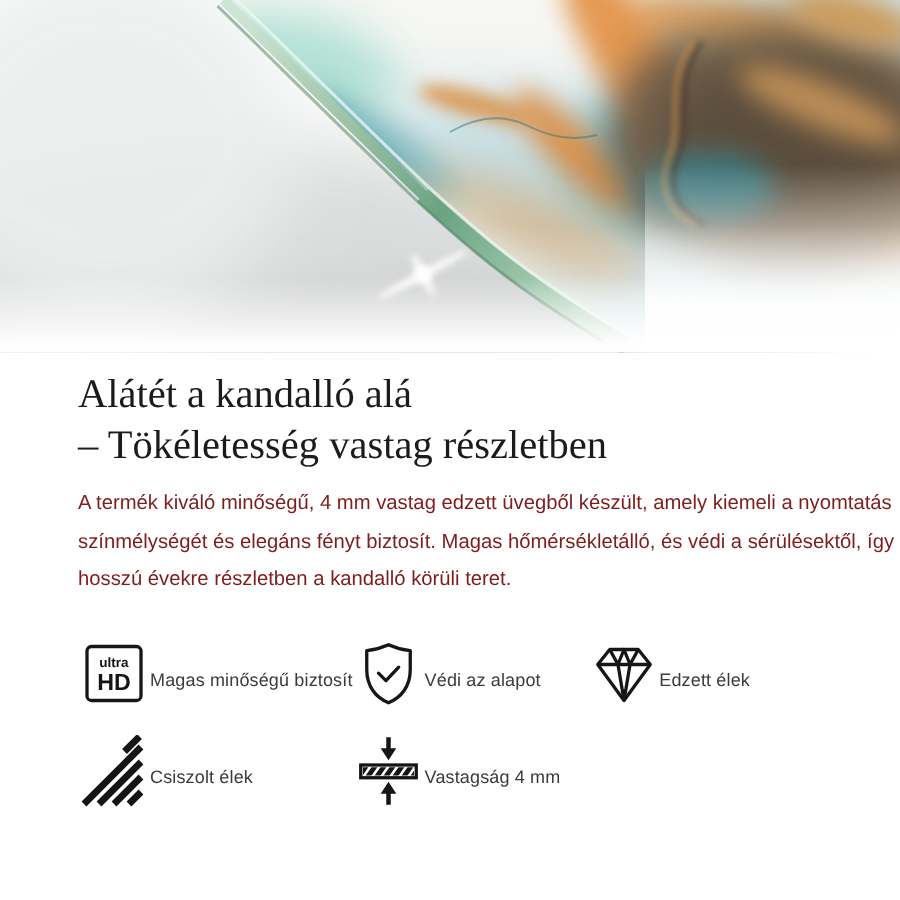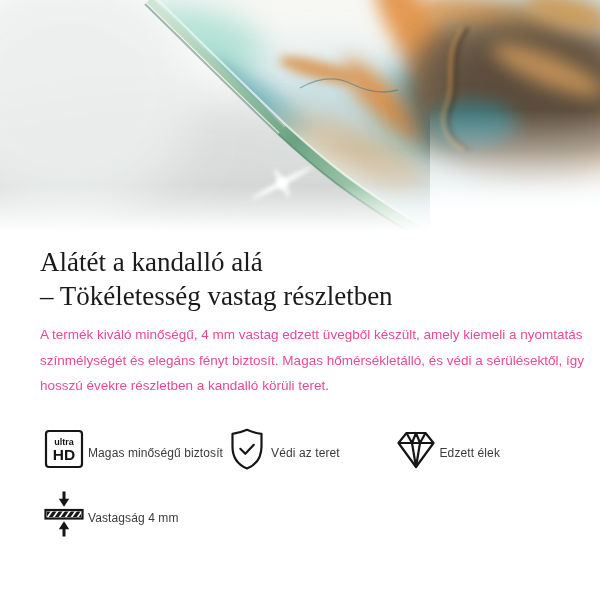--- a/index.html
+++ b/index.html
@@ -1,24 +1,24 @@
 <!DOCTYPE html>
 <html><head>
 <meta charset="utf-8">
 <style>
   html,body{margin:0;padding:0;background:#fff;}
   body{width:600px;height:600px;overflow:hidden;font-family:"Liberation Sans",sans-serif;}
   .page{width:600px;height:600px;background:#fff;position:relative;}
   .hero{width:600px;height:235px;overflow:hidden;position:relative;}
   .hero svg{display:block;}
-  .content{padding:0 40px;}
+  .content{padding:0 52px;}
   .title{margin:10px 0 0;font-family:"Liberation Serif","DejaVu Serif",serif;
          font-weight:400;font-size:27px;line-height:34px;color:#1b1b1d;letter-spacing:0;}
   .title span{display:block;white-space:nowrap;}
-  .desc{margin-top:9px;font-size:13.5px;line-height:25.5px;color:#ec4899;}
+  .desc{margin-top:9px;font-size:13.5px;line-height:25.5px;color:#7f1d1d;}
   .desc div{white-space:nowrap;}
   .features{margin-top:25px;display:grid;grid-template-columns:repeat(3,1fr);row-gap:15px;}
   .feature{display:flex;flex-direction:row;align-items:center;}
   .icon-wrap{height:50px;display:flex;align-items:center;justify-content:center;}
   .feature-label{margin-top:8px;font-size:12px;color:#3b3b3b;letter-spacing:.1px;white-space:nowrap;}
   .ic{stroke:#161616;fill:none;stroke-width:2.2;}
 </style>
 </head>
 <body>
 
@@ -151,36 +151,50 @@
         <div class="feature-label">Magas minőségű biztosít</div>
       </div>
 
       <div class="feature">
         <div class="icon-wrap">
           <svg width="48" height="48" viewBox="0 0 48 48">
             <path class="ic" stroke-width="2.4" stroke-linejoin="round" d="M 24,4.8 C 28.5,6.8 33.5,8.2 38.5,8.8 L 38.5,21.5 C 38.5,32.5 32.5,40 24,43.5 C 15.5,40 9.5,32.5 9.5,21.5 L 9.5,8.8 C 14.5,8.2 19.5,6.8 24,4.8 Z"></path>
             <path class="ic" stroke-width="2.4" stroke-linecap="round" stroke-linejoin="round" d="M 17.3,23.8 L 22.3,28.8 L 30.8,19.8"></path>
           </svg>
         </div>
-        <div class="feature-label">Védi az teret</div>
+        <div class="feature-label">Védi az alapot</div>
       </div>
 
       <div class="feature">
         <div class="icon-wrap">
           <svg width="48" height="48" viewBox="0 0 48 48">
             <path class="ic" stroke-width="2" stroke-linejoin="round" d="M 6.5,18 L 14.5,8 L 33.5,8 L 41.5,18 L 24,42 Z"></path>
             <polyline class="ic" stroke-width="1.8" points="6.5,18 41.5,18"></polyline>
             <polyline class="ic" stroke-width="1.8" stroke-linejoin="round" points="14.5,8 20,18 24,8 28,18 33.5,8"></polyline>
             <line class="ic" stroke-width="1.8" x1="20" y1="18" x2="24" y2="42"></line>
             <line class="ic" stroke-width="1.8" x1="28" y1="18" x2="24" y2="42"></line>
           </svg>
         </div>
         <div class="feature-label">Edzett élek</div>
       </div>
 
+      <div class="feature">
+        <div class="icon-wrap">
+          <svg width="48" height="48" viewBox="0 0 48 48">
+            <g stroke="#151515" stroke-width="4.5" fill="none">
+              <line x1="4" y1="46" x2="42" y2="8"></line>
+              <line x1="14" y1="46" x2="42" y2="18"></line>
+              <line x1="24" y1="46" x2="42" y2="28"></line>
+              <line x1="34" y1="46" x2="42" y2="38"></line>
+              <line x1="31" y1="11" x2="41" y2="1"></line>
+            </g>
+          </svg>
+        </div>
+        <div class="feature-label">Csiszolt élek</div>
+      </div>
 
       <div class="feature">
         <div class="icon-wrap">
           <svg width="48" height="48" viewBox="0 0 48 48">
             <defs>
                 <clipPath id="barClip">
                   <rect x="7" y="21.5" width="34" height="5.5"></rect>
                 </clipPath>
               </defs>
             <rect x="5.5" y="20" width="37" height="8.5" fill="none" stroke="#151515" stroke-width="2.2"></rect>

